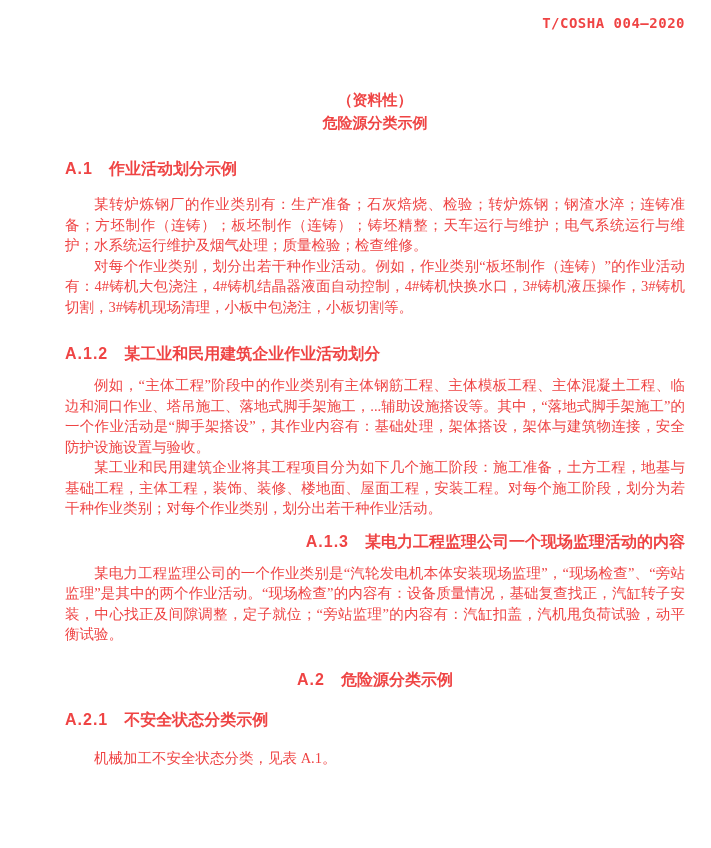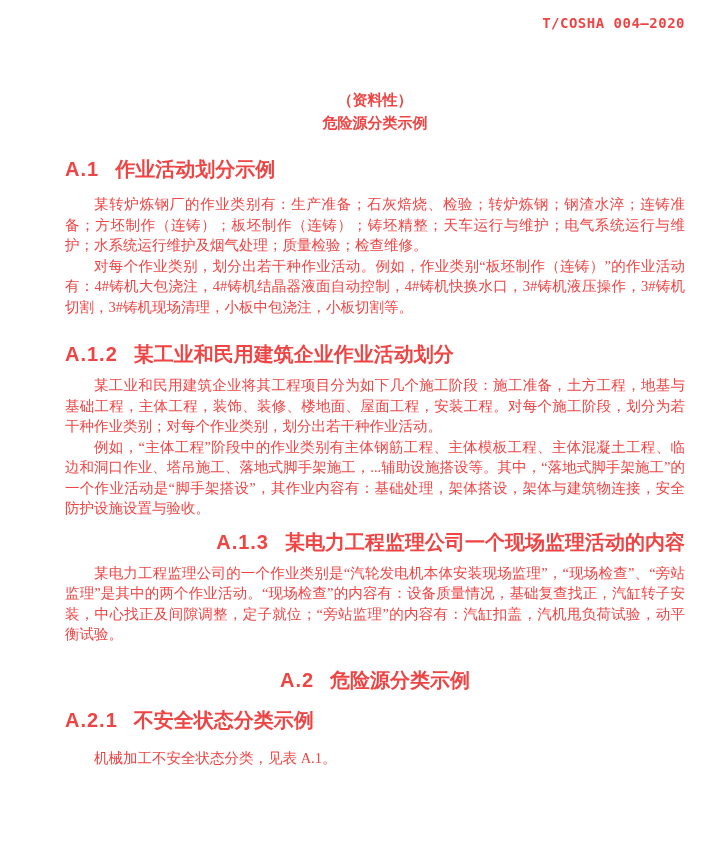--- a/index.html
+++ b/index.html
@@ -29,21 +29,21 @@
     text-align: center;
     font-family: "Liberation Sans", "DejaVu Sans", sans-serif;
     font-weight: bold;
     font-size: 15px;
     line-height: 23px;
     margin-bottom: 26px;
   }
   .h2, .h3 {
     font-family: "Liberation Sans", "DejaVu Sans", sans-serif;
     font-weight: bold;
-    font-size: 20px;
+    font-size: 16px;
     line-height: 18px;
     margin: 0;
   }
   .h2 .sec-num, .h3 .sec-num { margin-right: 16px; letter-spacing: 1px; }
   .h2-a1  { margin-bottom: 16px; }
   .h3-a11 { margin-bottom: 16px; }
   .h3-a12 { margin-top: 28px; margin-bottom: 12px; }
   .h3-a13 { margin-top: 14px; margin-bottom: 12px; text-align: right; }
   .h2-a2  { margin-top: 26px; text-align: center; }
   .h3-a21 { margin-top: 22px; margin-bottom: 19px; }
@@ -69,22 +69,22 @@
   </div>
 
   <h2 class="h2 h2-a1"><span class="sec-num">A.1</span><span>作业活动划分示例</span></h2>
 
 
   <p class="body-para">某转炉炼钢厂的作业类别有：生产准备；石灰焙烧、检验；转炉炼钢；钢渣水淬；连铸准备；方坯制作（连铸）；板坯制作（连铸）；铸坯精整；天车运行与维护；电气系统运行与维护；水系统运行维护及烟气处理；质量检验；检查维修。</p>
   <p class="body-para">对每个作业类别，划分出若干种作业活动。例如，作业类别“板坯制作（连铸）”的作业活动有：4#铸机大包浇注，4#铸机结晶器液面自动控制，4#铸机快换水口，3#铸机液压操作，3#铸机切割，3#铸机现场清理，小板中包浇注，小板切割等。</p>
 
   <h3 class="h3 h3-a12"><span class="sec-num">A.1.2</span><span>某工业和民用建筑企业作业活动划分</span></h3>
 
+  <p class="body-para">例如，“主体工程”阶段中的作业类别有主体钢筋工程、主体模板工程、主体混凝土工程、临边和洞口作业、塔吊施工、落地式脚手架施工，...辅助设施搭设等。其中，“落地式脚手架施工”的一个作业活动是“脚手架搭设”，其作业内容有：基础处理，架体搭设，架体与建筑物连接，安全防护设施设置与验收。</p>
   <p class="body-para">某工业和民用建筑企业将其工程项目分为如下几个施工阶段：施工准备，土方工程，地基与基础工程，主体工程，装饰、装修、楼地面、屋面工程，安装工程。对每个施工阶段，划分为若干种作业类别；对每个作业类别，划分出若干种作业活动。</p>
-  <p class="body-para">例如，“主体工程”阶段中的作业类别有主体钢筋工程、主体模板工程、主体混凝土工程、临边和洞口作业、塔吊施工、落地式脚手架施工，...辅助设施搭设等。其中，“落地式脚手架施工”的一个作业活动是“脚手架搭设”，其作业内容有：基础处理，架体搭设，架体与建筑物连接，安全防护设施设置与验收。</p>
 
   <h3 class="h3 h3-a13"><span class="sec-num">A.1.3</span><span>某电力工程监理公司一个现场监理活动的内容</span></h3>
 
   <p class="body-para">某电力工程监理公司的一个作业类别是“汽轮发电机本体安装现场监理”，“现场检查”、“旁站监理”是其中的两个作业活动。“现场检查”的内容有：设备质量情况，基础复查找正，汽缸转子安装，中心找正及间隙调整，定子就位；“旁站监理”的内容有：汽缸扣盖，汽机甩负荷试验，动平衡试验。</p>
 
   <h2 class="h2 h2-a2"><span class="sec-num">A.2</span><span>危险源分类示例</span></h2>
 
   <h3 class="h3 h3-a21"><span class="sec-num">A.2.1</span><span>不安全状态分类示例</span></h3>
 
   <p class="body-para">机械加工不安全状态分类，见表 A.1。</p>

